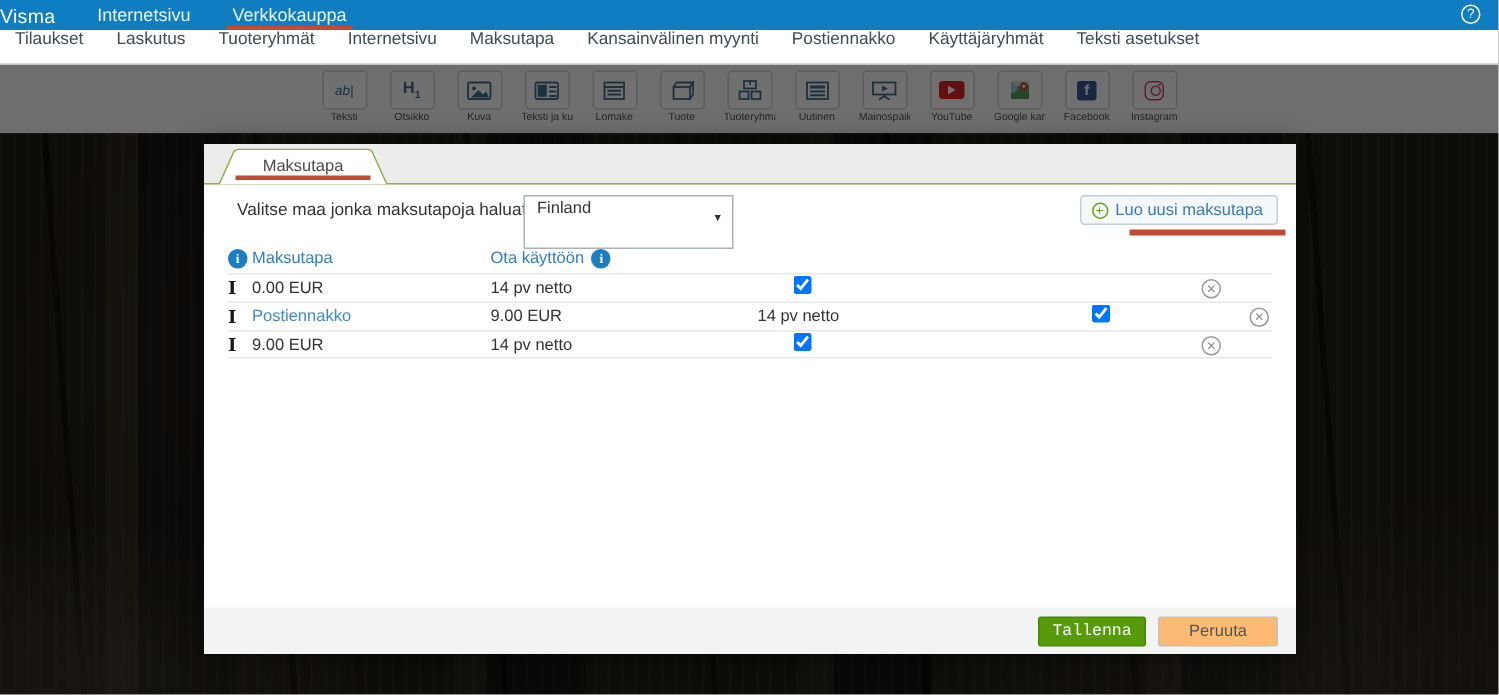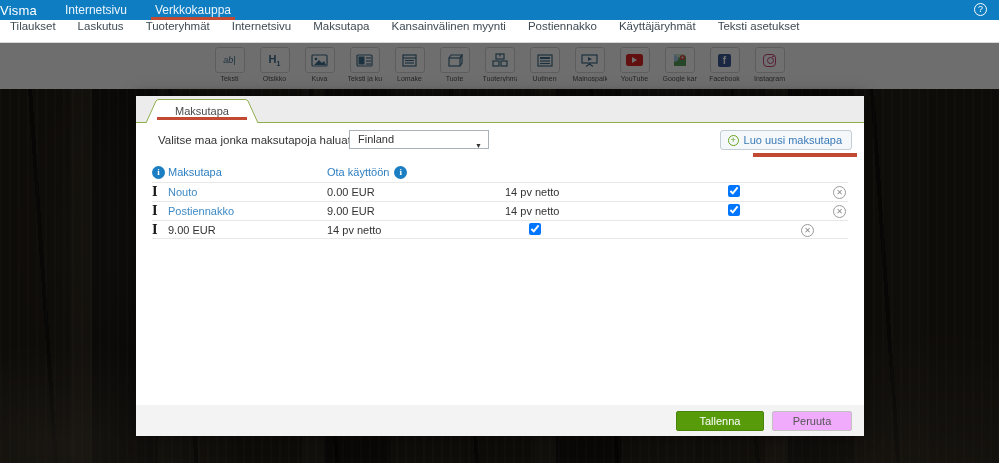--- a/index.html
+++ b/index.html
@@ -50,21 +50,21 @@
 
   
   .modal { position:absolute; left:136px; top:96px; width:728px; height:340px; background:#fff; z-index:20; box-shadow:0 0 14px rgba(0,0,0,0.55); }
   .tabstrip { position:relative; height:27px; background:#ececec; border-bottom:1px solid #8fae4b; }
   .tab { position:absolute; left:10px; bottom:-1px; width:112px; height:24px; cursor:pointer; }
   .tab svg { position:absolute; left:0; top:0; }
   .tab-label { position:absolute; left:0; right:0; top:6px; text-align:center; font-size:11px; color:#4a4a4a; }
   .tab-marker { position:absolute; left:11px; right:11px; bottom:3px; height:3.5px; background:#c24a33; }
 
   .country-label { position:absolute; left:22px; top:38px; font-size:11.5px; color:#333; }
-  .country-select { position:absolute; left:213px; top:34px; width:140px; height:19px; background:#fff; border:1px solid #a9b2b8; font-size:11px; color:#333; line-height:17px; padding-left:8px; cursor:pointer; }
+  .country-select { position:absolute; left:213px; top:34px; width:140px; height:36px; background:#fff; border:1px solid #a9b2b8; font-size:11px; color:#333; line-height:17px; padding-left:8px; cursor:pointer; }
   .country-caret { position:absolute; right:6px; top:6px; font-size:7px; color:#333; }
 
   .create-btn { position:absolute; right:12px; top:34px; height:20px; padding:0 9px 0 7px; background:#f4f8fa; border:1px solid #c3cdd4; border-radius:3px; display:flex; align-items:center; gap:5px; font-size:11px; color:#3a7ab8; cursor:pointer; }
   .plus-icon { width:11px; height:11px; border:1px solid #6aa21e; border-radius:50%; color:#6aa21e; font-size:9px; line-height:9px; text-align:center; }
   .create-marker { position:absolute; right:7px; top:57px; width:104px; height:4px; background:#c24a33; }
 
   .table { position:absolute; left:16px; right:16px; top:66px; }
   .trow { display:grid; grid-template-columns:16px 159px 178px 199px 112px 1fr; align-items:center; height:19px; }
   .trow.header { height:20px; }
   .trow.body { border-top:1px solid #e8e8e8; }
@@ -73,22 +73,22 @@
   .th-enable { display:flex; gap:5px; }
   .td { font-size:11px; color:#333; }
   .td-name { color:#3d8ac6; cursor:pointer; }
   .info-icon { width:13px; height:13px; background:#1c7ec2; border-radius:50%; color:#fff; font-size:9px; font-weight:bold; line-height:13px; text-align:center; font-family:"Liberation Serif", serif; }
   .drag-handle { font-family:"DejaVu Serif", serif; font-weight:bold; font-size:12px; color:#1a1a1a; cursor:grab; }
   .row-check { margin-left:24px; width:12px; height:12px; cursor:pointer; }
   .delete-icon { width:13px; height:13px; border:1px solid #9a9a9a; border-radius:50%; color:#8a8a8a; font-size:8px; line-height:11px; text-align:center; justify-self:end; margin-right:2px; cursor:pointer; }
 
   .modal-footer { position:absolute; left:0; right:0; bottom:0; height:31px; background:#f3f3f3; display:flex; align-items:center; justify-content:flex-end; gap:8px; padding-right:12px; }
   .btn { height:20px; font-size:11px; border-radius:2px; display:flex; align-items:center; justify-content:center; cursor:pointer; }
-  .btn-save { width:88px; background:#579b0b; border:1px solid #48850a; color:#fff; }
-  .btn-cancel { width:80px; background:#f0abfc; border:1px solid #c2c2c2; color:#555; }
+  .btn-save { width:72px; background:#579b0b; border:1px solid #48850a; color:#fff;font-family:Liberation Mono, monospace; }
+  .btn-cancel { width:80px; background:#fdba74; border:1px solid #c2c2c2; color:#555; }
 
   svg .ln { stroke:#41708f; stroke-width:1.2; fill:none; }
   svg .fl { fill:#41708f; }
 </style>
 </head>
 <body>
 
 <div class="stage">
 
   <div class="topbar">
@@ -272,21 +272,20 @@
         <span class="th">Maksutapa</span>
         <span class="th th-enable">
           <span>Ota käyttöön</span>
           <span class="info-icon">i</span>
         </span>
         <span></span>
       </div>
 
       <div class="trow body">
         <span class="drag-handle">I</span>
-        <span class="td td-name">Nouto</span>
         <span class="td">0.00 EUR</span>
         <span class="td">14 pv netto</span>
         <span><input type="checkbox" class="row-check" checked="" style=""></span>
         <span class="delete-icon">✕</span>
       </div>
 
       <div class="trow body">
         <span class="drag-handle">I</span>
         <span class="td td-name">Postiennakko</span>
         <span class="td">9.00 EUR</span>

